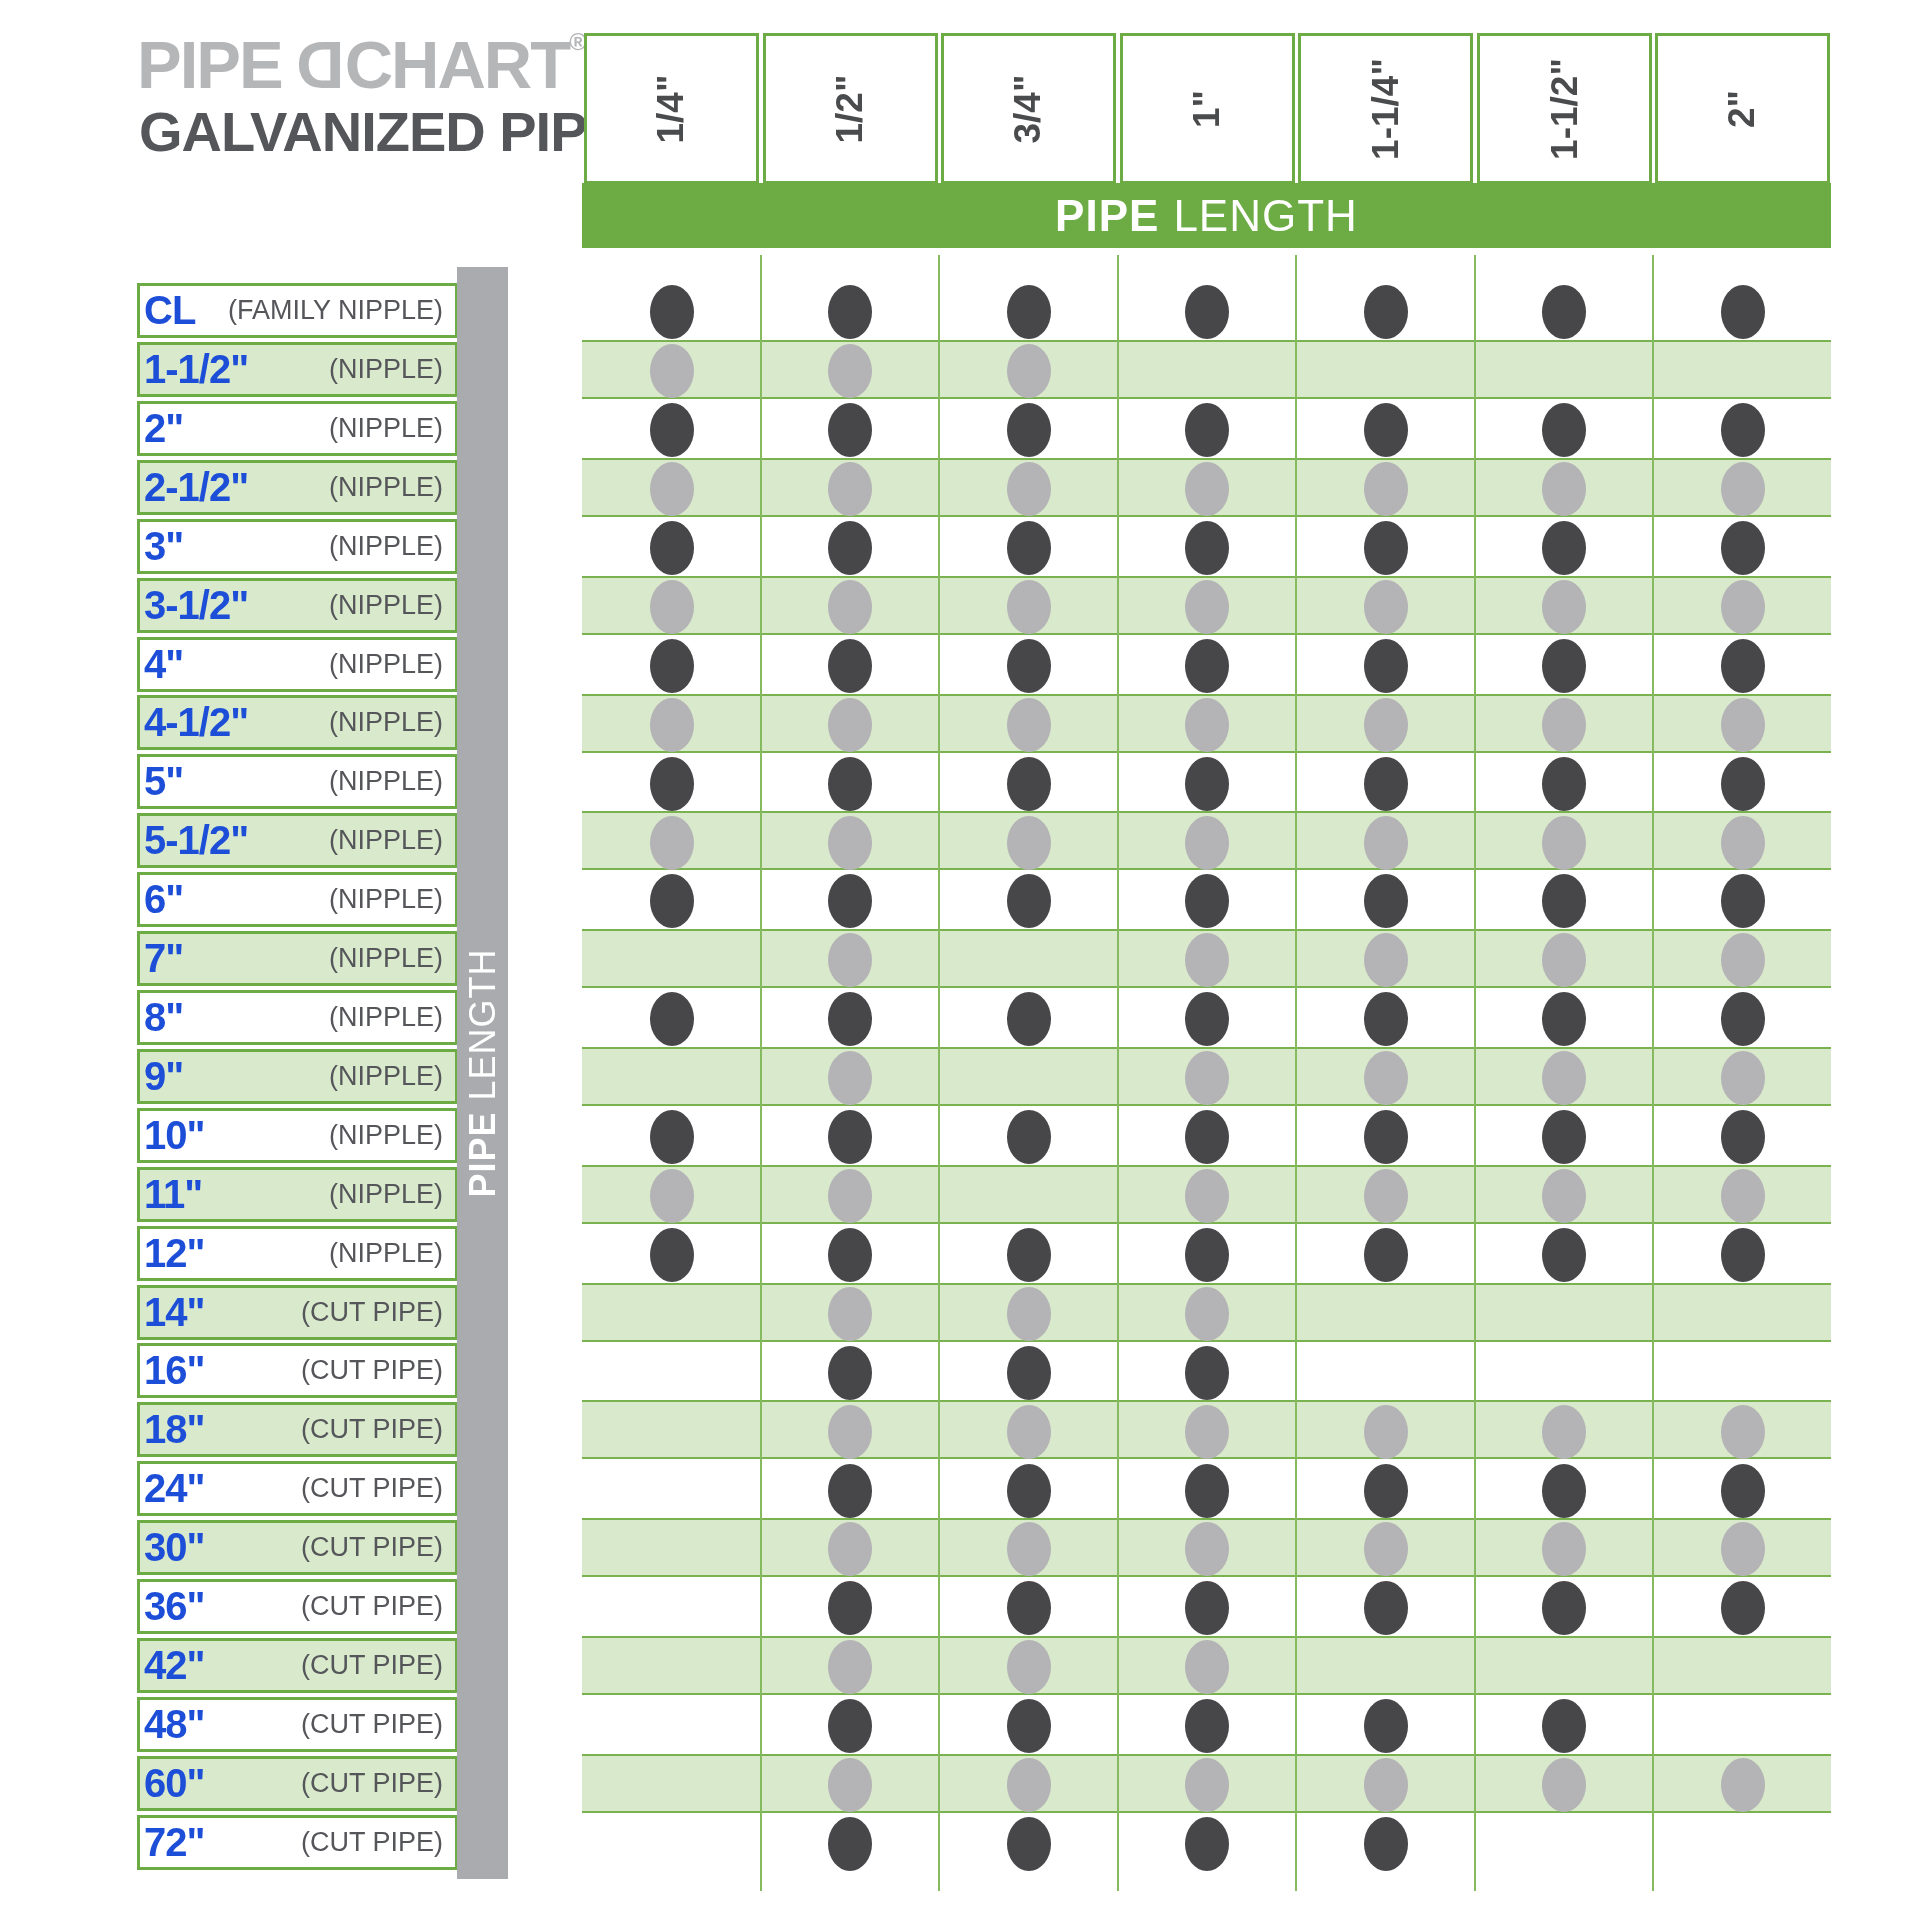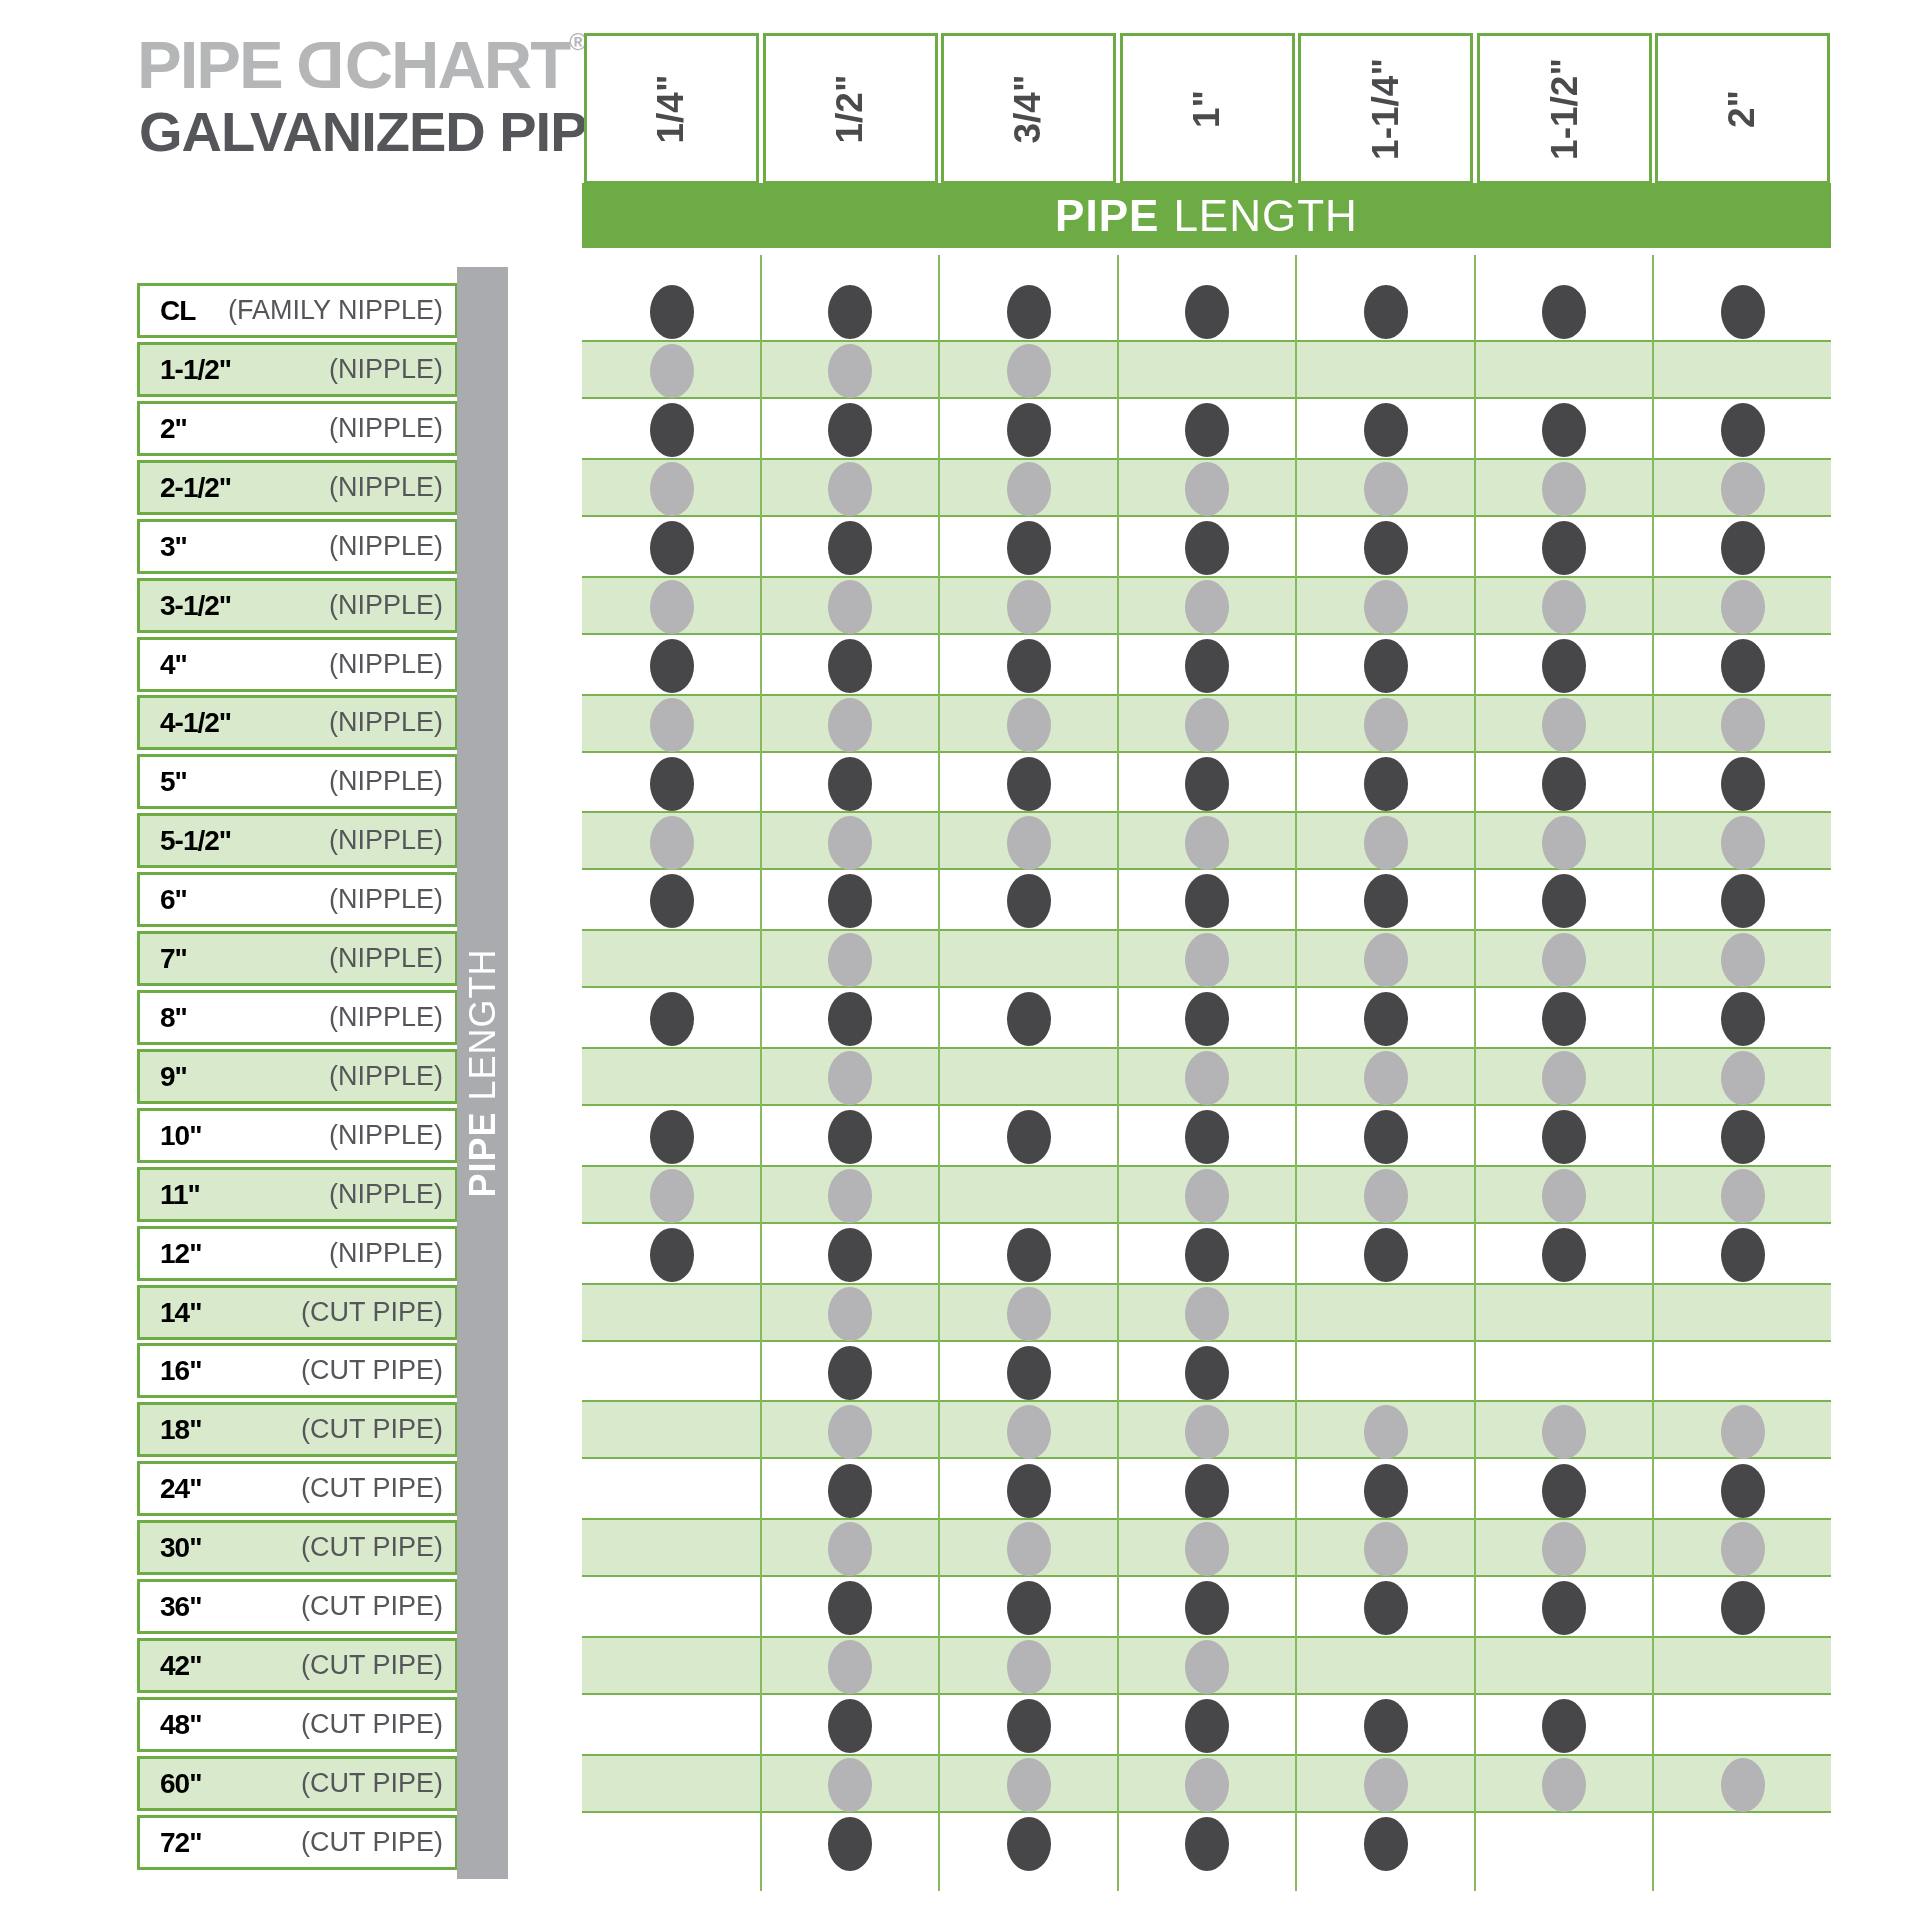--- a/index.html
+++ b/index.html
@@ -23,21 +23,21 @@
               font-size:37px;color:#4a4b4d;letter-spacing:0px;}
   #nominal-bar{position:absolute;left:582px;top:183px;width:1249px;height:65px;
                background:#6dac44;display:flex;align-items:center;justify-content:center;
                color:#ffffff;font-size:44px;letter-spacing:1px;white-space:nowrap;}
   #nominal-bar .b{font-weight:bold;margin-right:14px;}
 
   
   .lrow{position:absolute;left:137px;width:315px;border:3px solid #6dac44;
         display:flex;align-items:center;background:#ffffff;}
   .lrow.green{background:#d9e9cb;}
-  .lrow .size{font-weight:bold;font-size:28px;color:#000000;margin-left:20px;
+  .lrow .size{font-weight:bold;font-size:40px;color:#1d4ed8;margin-left:4px;
               letter-spacing:-1px;white-space:nowrap;}
   .lrow .type{font-size:27px;color:#55565a;margin-left:auto;margin-right:12px;
               white-space:nowrap;}
 
   
   #side-bar{position:absolute;left:457px;top:267px;width:51px;height:1612px;
             background:#a9abae;display:flex;align-items:center;justify-content:center;}
   #side-bar .vtxt{transform:rotate(-90deg);white-space:nowrap;color:#ffffff;
                   font-size:36px;letter-spacing:1px;}
   #side-bar .vtxt .b{font-weight:bold;}

